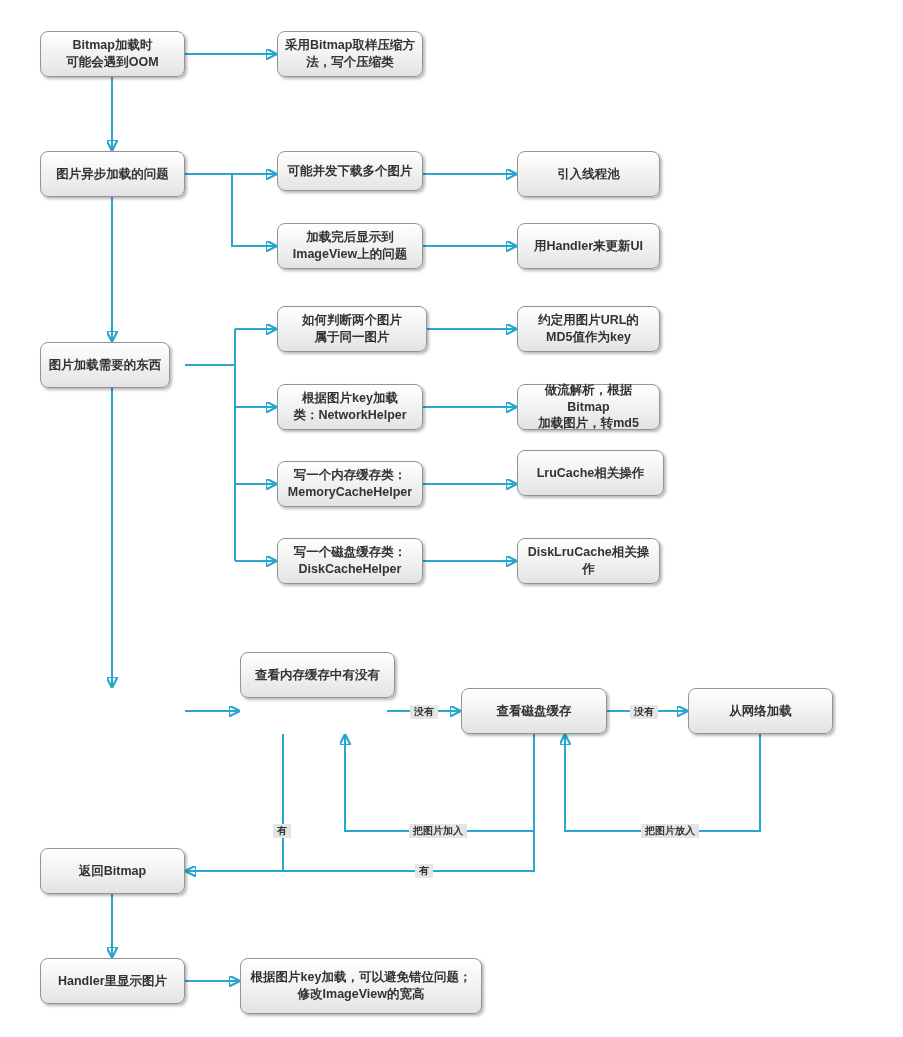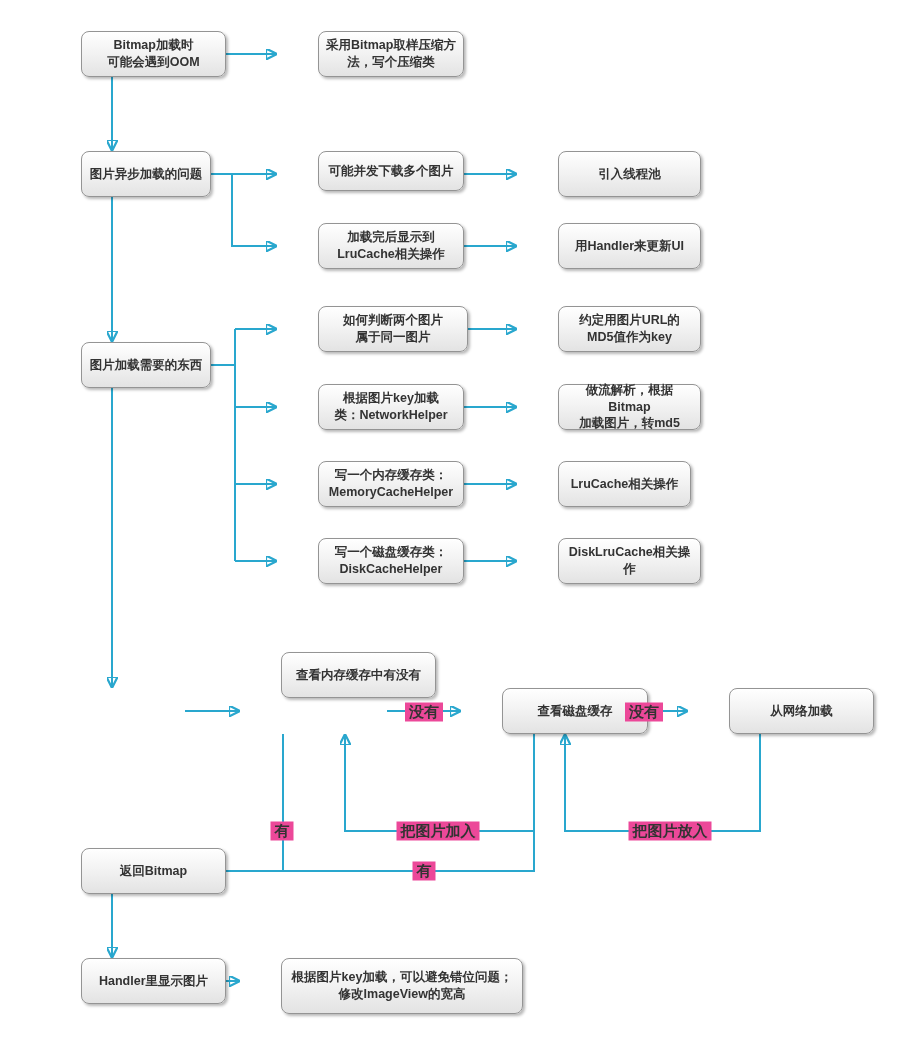--- a/index.html
+++ b/index.html
@@ -37,29 +37,28 @@
     white-space: pre-line;
     padding: 2px 6px;
     font-size: 12.5px;
     font-weight: bold;
     line-height: 1.35;
     color: #333333;
     background: linear-gradient(to bottom, #ffffff 0%, #f3f3f3 45%, #e3e3e3 100%);
     border: 1px solid #949494;
     border-radius: 8px;
     box-shadow: 2px 2px 3px rgba(0,0,0,0.28);
-    margin-left: 41px;
   }
   .edge-label {
     position: absolute;
     z-index: 3;
     transform: translate(-50%, -50%);
-    background: #ec4899;
+    background: #e5e5e5;
     padding: 0 4px;
-    font-size: 15px;
+    font-size: 10px;
     font-weight: bold;
     color: #333333;
     white-space: nowrap;
   }
 </style>
 </head>
 <body>
 
 <div class="canvas">
 
@@ -96,43 +95,43 @@
     <path d="M760 734 V831 H565 V734" marker-end="url(#arrow)"></path>
     <path d="M112 894 V958" marker-end="url(#arrow)"></path>
     <path d="M185 981 H240" marker-end="url(#arrow)"></path>
   </svg>
 
   <div class="node" style="left:40px;  top:31px;  width:145px; height:46px">Bitmap加载时
 可能会遇到OOM</div>
   <div class="node" style="left:277px; top:31px;  width:146px; height:46px">采用Bitmap取样压缩方
 法，写个压缩类</div>
 
-  <div class="node" style="left:40px;  top:151px; width:130px; height:46px">图片异步加载的问题</div>
+  <div class="node" style="left:40px;  top:151px; width:145px; height:46px">图片异步加载的问题</div>
   <div class="node" style="left:277px; top:151px; width:146px; height:40px">可能并发下载多个图片</div>
   <div class="node" style="left:517px; top:151px; width:143px; height:46px">引入线程池</div>
 
   <div class="node" style="left:277px; top:223px; width:146px; height:46px">加载完后显示到
-LruCache相关操作</div>
+ImageView上的问题</div>
   <div class="node" style="left:517px; top:223px; width:143px; height:46px">用Handler来更新UI</div>
 
   <div class="node" style="left:40px;  top:342px; width:130px; height:46px">图片加载需要的东西</div>
 
   <div class="node" style="left:277px; top:306px; width:150px; height:46px">如何判断两个图片
 属于同一图片</div>
   <div class="node" style="left:517px; top:306px; width:143px; height:46px">约定用图片URL的
 MD5值作为key</div>
 
   <div class="node" style="left:277px; top:384px; width:146px; height:46px">根据图片key加载
 类：NetworkHelper</div>
   <div class="node" style="left:517px; top:384px; width:143px; height:46px">做流解析，根据Bitmap
 加载图片，转md5</div>
 
   <div class="node" style="left:277px; top:461px; width:146px; height:46px">写一个内存缓存类：
 MemoryCacheHelper</div>
-  <div class="node" style="left:517px; top:461px; width:133px; height:46px">LruCache相关操作</div>
+  <div class="node" style="left:517px; top:450px; width:147px; height:46px">LruCache相关操作</div>
 
   <div class="node" style="left:277px; top:538px; width:146px; height:46px">写一个磁盘缓存类：
 DiskCacheHelper</div>
   <div class="node" style="left:517px; top:538px; width:143px; height:46px">DiskLruCache相关操作</div>
 
   <div class="node" style="left:240px; top:652px; width:155px; height:46px">查看内存缓存中有没有</div>
   <div class="node" style="left:461px; top:688px; width:146px; height:46px">查看磁盘缓存</div>
   <div class="node" style="left:688px; top:688px; width:145px; height:46px">从网络加载</div>
 
   <div class="node" style="left:40px;  top:848px; width:145px; height:46px">返回Bitmap</div>

